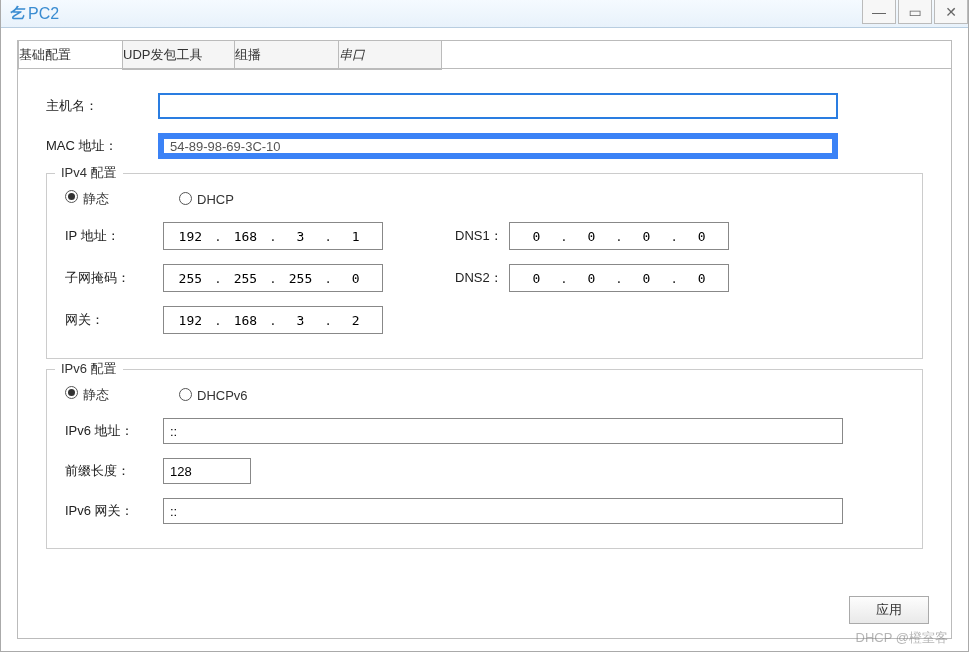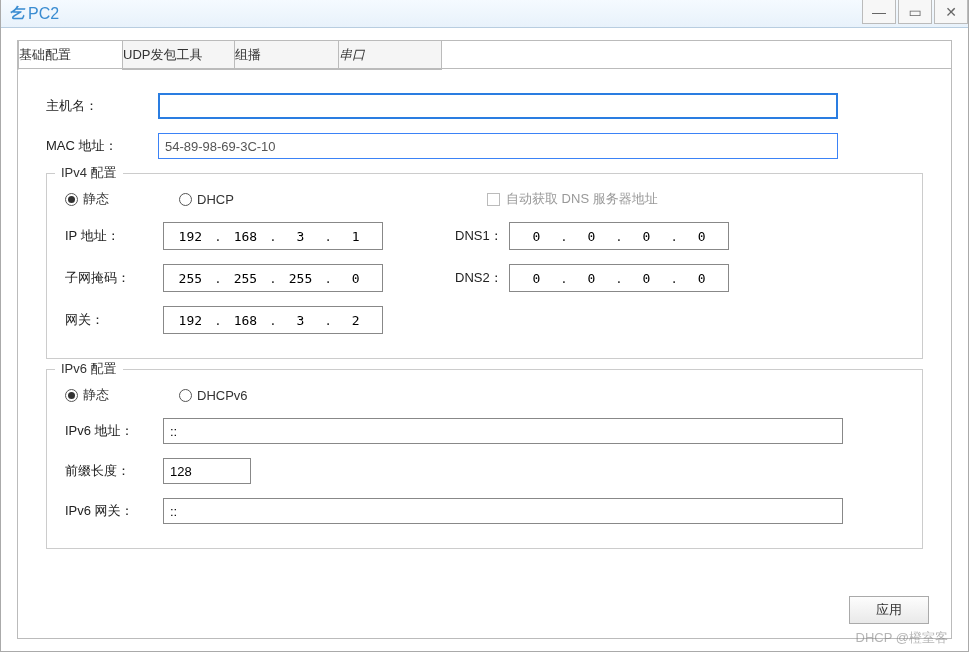--- a/index.html
+++ b/index.html
@@ -12,28 +12,28 @@
     .win-btn { width: 34px; height: 24px; border: 1px solid #bbb; border-top: none; background: #f7f7f7; display: flex; align-items: center; justify-content: center; margin-left: 2px; cursor: pointer; font-size: 14px; color: #666; }
     .content-area { padding: 12px 16px; height: calc(100% - 28px); }
     .main-panel { border: 1px solid #bbb; height: 100%; background: #fff; position: relative; }
     .tabs { display: flex; position: relative; top: -1px; }
     .tab { border: 1px solid #bbb; border-bottom: 1px solid #bbb; padding: 5px 0; background: #f5f5f5; cursor: pointer; text-align: left; font-size: 13px; color: #333; border-right: none; }
     .tab:last-of-type { border-right: 1px solid #bbb; font-style: italic; }
     .tab.active { background: #fff; border-bottom: 1px solid #fff; font-weight: 500; }
     .tab-content { position: absolute; top: 27px; left: 0; right: 0; bottom: 0; border-top: 1px solid #bbb; padding: 24px 28px 12px 28px; }
     .form-row { display: flex; align-items: center; margin-bottom: 14px; }
     .label { width: 112px; color: #222; font-size: 13px; }
-    .text-input { border: 1px solid #3b82f6; height: 26px; padding: 2px 6px; font-size: 13px; outline: none; background: #fff; }
+    .text-input { border: 6px solid #3b82f6; height: 26px; padding: 2px 6px; font-size: 13px; outline: none; background: #fff; }
     .text-input.focused { border: 1px solid #2a7de1; box-shadow: 0 0 0 1px #2a7de1 inset; }
     .text-input.hostname { width: 680px; }
     .text-input.wide { width: 680px; color: #555; }
     .fieldset { border: 1px solid #ccc; margin-top: 10px; margin-bottom: 6px; padding: 16px 18px 10px 18px; position: relative; }
     .legend { position: absolute; top: -10px; left: 8px; background: #fff; padding: 0 6px; color: #333; font-size: 13px; }
     .radio-row { display: flex; align-items: center; margin-bottom: 14px; }
-    .radio-opt { display: flex; align-items: center; width: 114px; cursor: pointer; }
+    .radio-opt { display: flex; width: 114px; cursor: pointer; }
     .radio-opt.wide { width: auto; }
     .radio-circle { width: 13px; height: 13px; border: 1px solid #555; border-radius: 50%; display: inline-flex; align-items: center; justify-content: center; margin-right: 5px; background: #fff; }
     .radio-circle.checked::after { content: ""; width: 7px; height: 7px; background: #333; border-radius: 50%; display: block; }
     .checkbox-wrap { display: flex; align-items: center; margin-left: 194px; color: #999; cursor: pointer; }
     .checkbox { width: 13px; height: 13px; border: 1px solid #bbb; margin-right: 6px; background: #fff; }
     .ip-field { border: 1px solid #888; height: 28px; width: 220px; display: flex; align-items: center; justify-content: space-around; font-family: monospace; font-size: 13px; color: #333; padding: 0 7px; }
     .ip-oct { width: 34px; text-align: center; border: none; outline: none; font-size: 13px; font-family: inherit; }
     .ip-dot { padding: 0 2px; }
     .dns-col { margin-left: 72px; display: flex; align-items: center; }
     .dns-label { width: 54px; color: #222; }
@@ -82,24 +82,20 @@
           <div class="legend">IPv4 配置</div>
 
           <div class="radio-row">
             <div class="radio-opt">
               <span class="radio-circle checked"></span>
               <span>静态</span>
             </div>
             <div class="radio-opt">
               <span class="radio-circle"></span>
               <span>DHCP</span>
-            </div>
-            <div class="checkbox-wrap">
-              <span class="checkbox"></span>
-              <span>自动获取 DNS 服务器地址</span>
             </div>
           </div>
 
           <div class="form-row">
             <div class="label" style="width:98px">IP 地址：</div>
             <div class="ip-field">
               <input class="ip-oct" value="192" style="">
                 <span class="ip-dot">.</span>
               <input class="ip-oct" value="168" style="">
                 <span class="ip-dot">.</span>

